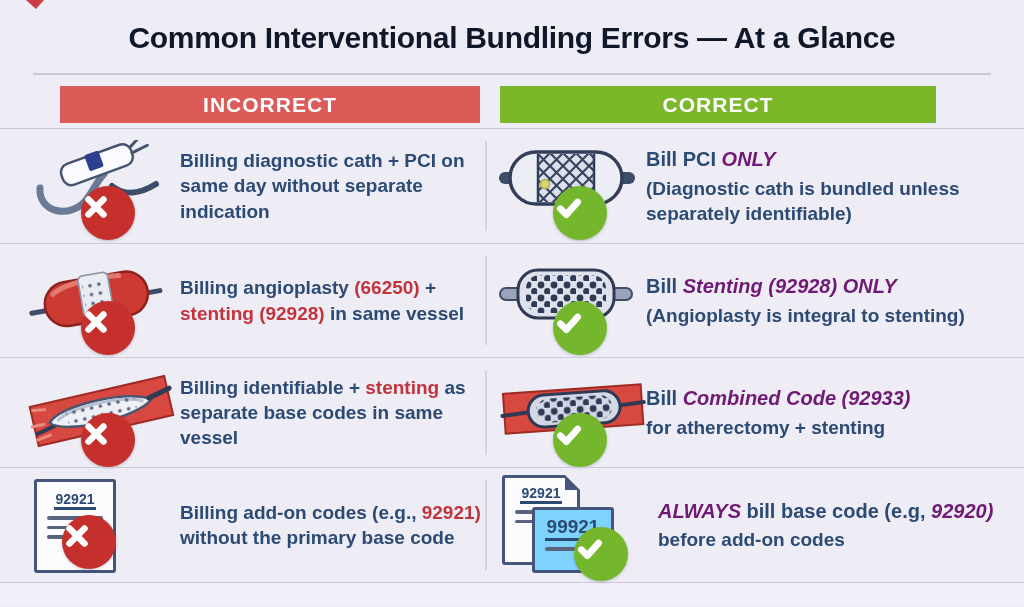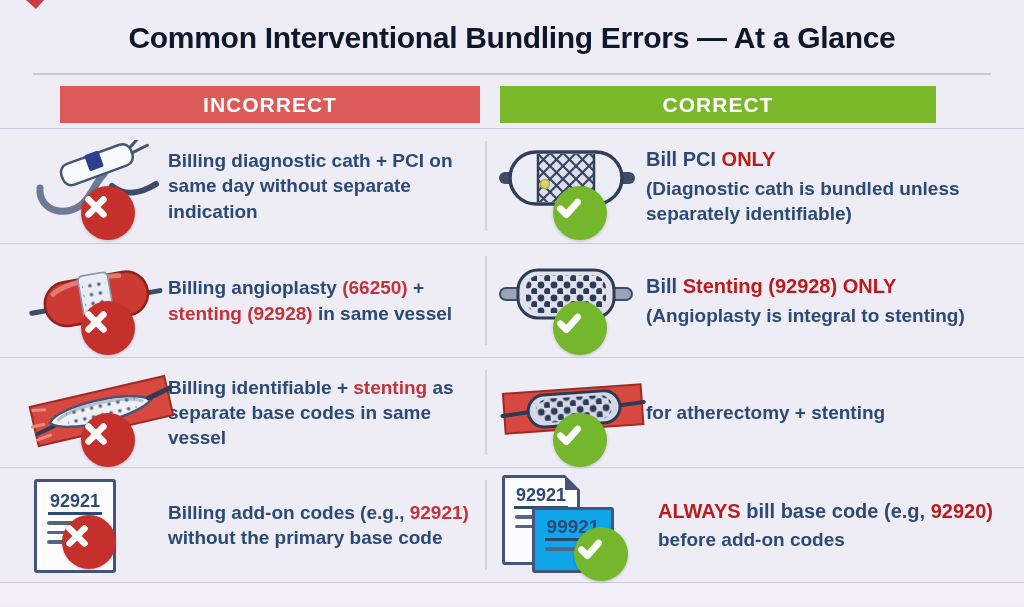--- a/index.html
+++ b/index.html
@@ -24,53 +24,53 @@
   .bar-incorrect { left:60px;  width:420px; background:#DC5B59; }
   .bar-correct   { left:500px; width:436px; background:#7BB829; }
 
   
   .row { display:flex; border-top:1.5px solid #cccad8; position:relative; align-items:center; }
   .row::after { content:''; position:absolute; left:485px; top:12px; bottom:12px;
     width:1.5px; background:#d5d5e0; }
   .row1 { height:115px; } .row2 { height:114px; } .row3 { height:110px; } .row4 { height:115px; }
 
   .cell { display:flex; align-items:center; }
-  .cell-left  { width:485px; padding-left:26px; gap:4px; }
+  .cell-left  { width:485px; padding-left:26px; gap:16px; }
   .cell-right { flex:1; padding-left:13px; padding-right:14px; gap:10px; }
 
   .icon-wrap { position:relative; width:138px; height:104px; flex-shrink:0; }
   .icon-wrap svg { position:absolute; top:6px; left:0; }
 
   .txt { font-weight:bold; font-size:19px; line-height:1.32; color:#2B4A74; }
   .cell-left  .txt { max-width:310px; }
   .cell-right .txt { max-width:400px; }
   .l1 { font-size:20px; margin-bottom:3px; }
   .l2 { font-size:19px; }
   .navy  { color:#2B4A74; }
   .red   { color:#C2343C; }
-  .green { color:#b91c1c; }
+  .green { color:#701a75;font-style:italic; }
 
   .badge { position:absolute; width:54px; height:54px; border-radius:50%;
     display:flex; align-items:center; justify-content:center;
     box-shadow:0 1px 3px rgba(40,40,70,0.25); left:55px; bottom:-2px; }
   .badge-x { background:#C6302C; }
   .badge-check { background:#74B72C; }
   .badge.pos-doc-left  { left:36px; bottom:8px; }
   .badge.pos-doc-right { left:76px; bottom:-4px; }
 
   
   .doc { position:relative; background:#fcfcff; border:3px solid #44547a; border-radius:3px; }
-  .doc-code { margin:9px auto 5px; font-size:18px; font-weight:bold; color:#2b4a74;
+  .doc-code { margin:9px auto 5px; font-size:14px; font-weight:bold; color:#2b4a74;
     border-bottom:3px solid #2b4a74; width:max-content; padding:0 2px; text-align:center; }
   .doc-line { height:3.5px; background:#59657f; margin:6px 10px 0; border-radius:2px; }
   .doc-line.short { margin-right:24px; }
   .doc-main { position:absolute; left:8px; top:6px; width:82px; height:94px; }
   .doc-back  { position:absolute; left:4px; top:2px; width:78px; height:90px; }
   .doc-back .doc-code { margin-top:7px; }
-  .doc-front { position:absolute; left:34px; top:34px; width:82px; height:66px; background:#0ea5e9; }
+  .doc-front { position:absolute; left:34px; top:34px; width:82px; height:66px; background:#7dd3fc; }
   .doc-front .doc-code { font-size:19px; margin-top:6px; }
   .dogear { position:absolute; top:-3px; right:-3px; width:0; height:0;
     border-top:15px solid #EEECF4; border-left:15px solid #44547a; }
 
   .footer { border-top:1.5px solid #cccad8; height:22px; background:#f2eff8; }
 </style>
 </head>
 <body>
 
 <div class="corner-mark"></div>
@@ -218,20 +218,21 @@
           <rect x="38" y="30" width="76" height="24" rx="12" fill="url(#dotgrid)"></rect>
         </g>
       </svg>
       <span class="badge badge-check">
         <svg width="32" height="32" viewBox="0 0 24 24">
             <path d="M5.5 12.5 L10 17 L18.5 7.5" stroke="#fff" stroke-width="5" fill="none" stroke-linecap="round" stroke-linejoin="round"></path>
           </svg>
       </span>
     </div>
     <div class="txt">
+      <div class="l1"><span class="navy">Bill </span><span class="green">Combined Code (92933)</span></div>
       <div class="l2"><span class="navy">for atherectomy + stenting</span></div>
     </div>
   </div>
 </div>
 
 <div class="row row4">
   <div class="cell cell-left">
     <div class="icon-wrap">
       <div class="doc doc-main">
         <div class="doc-code">92921</div>

